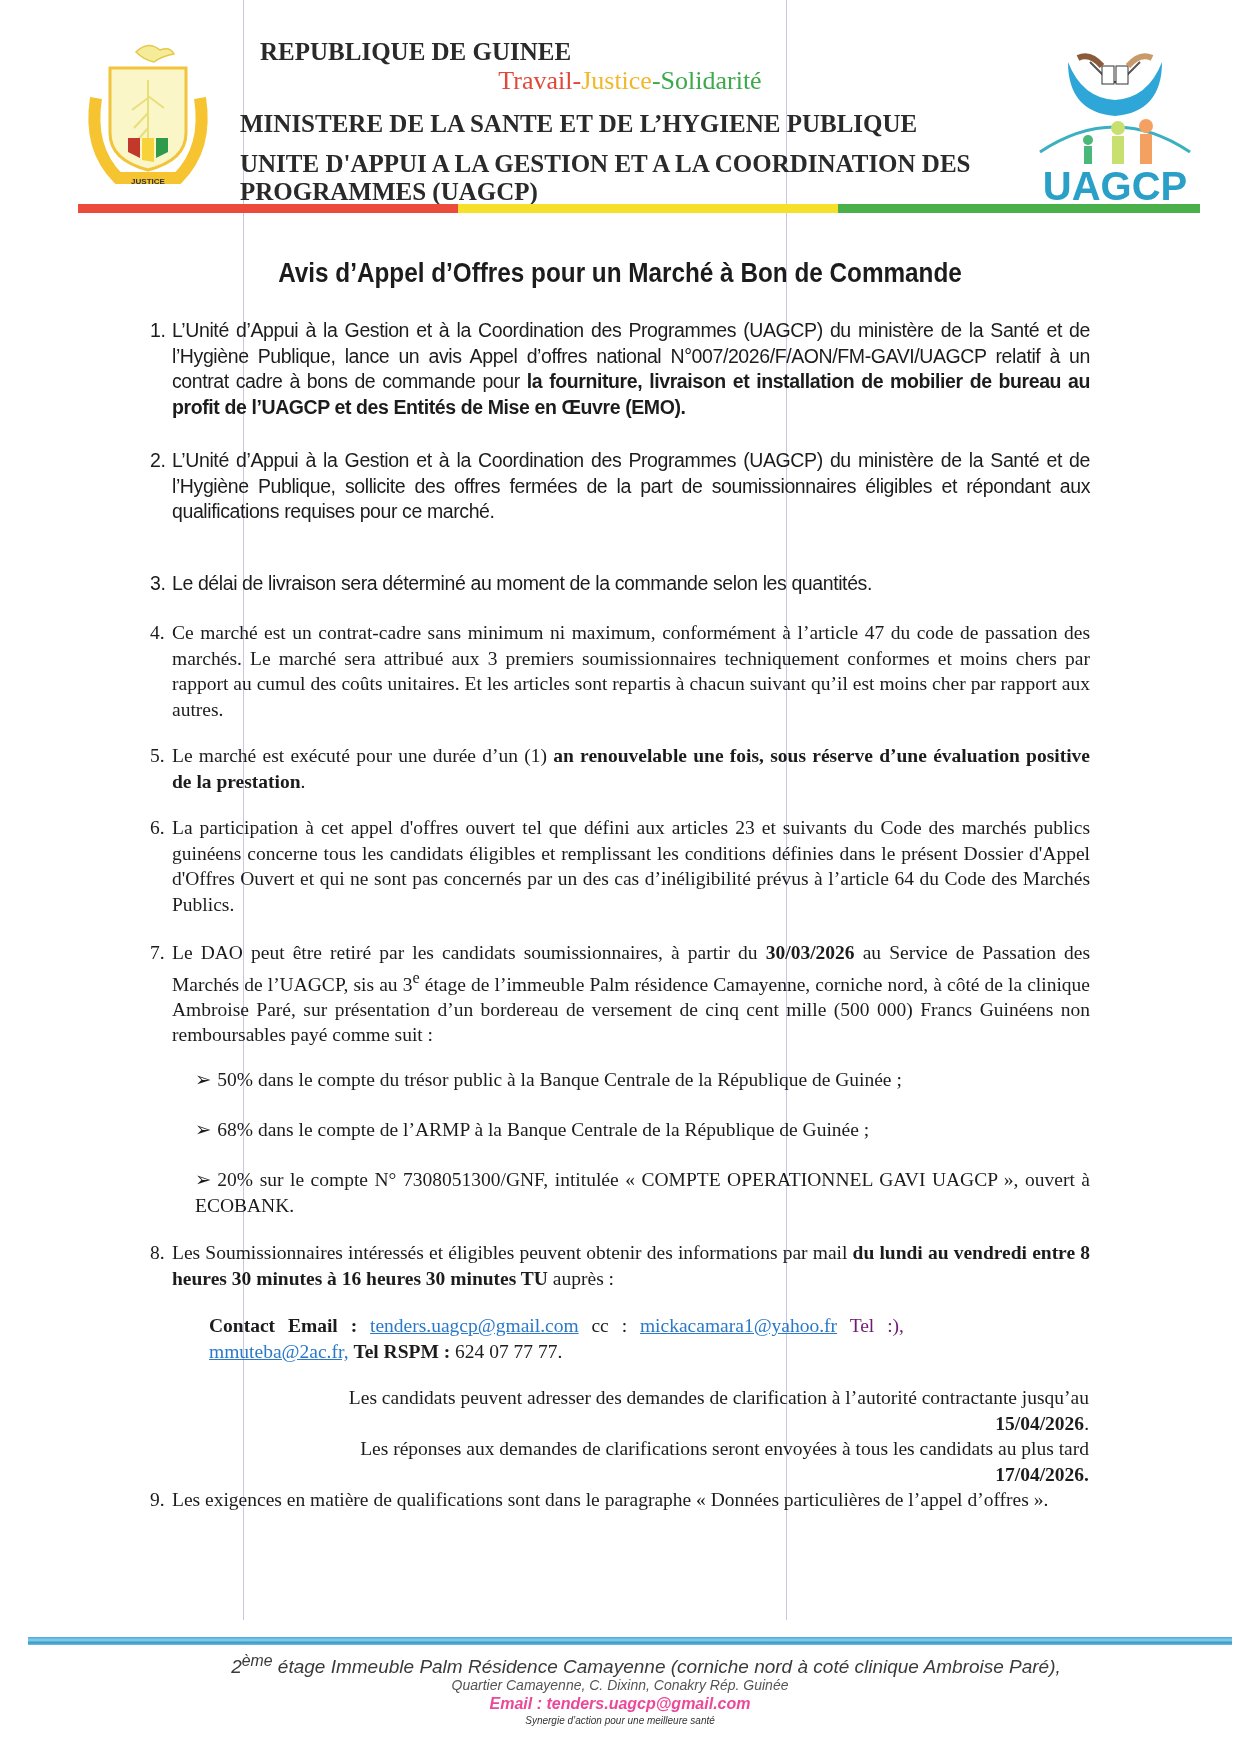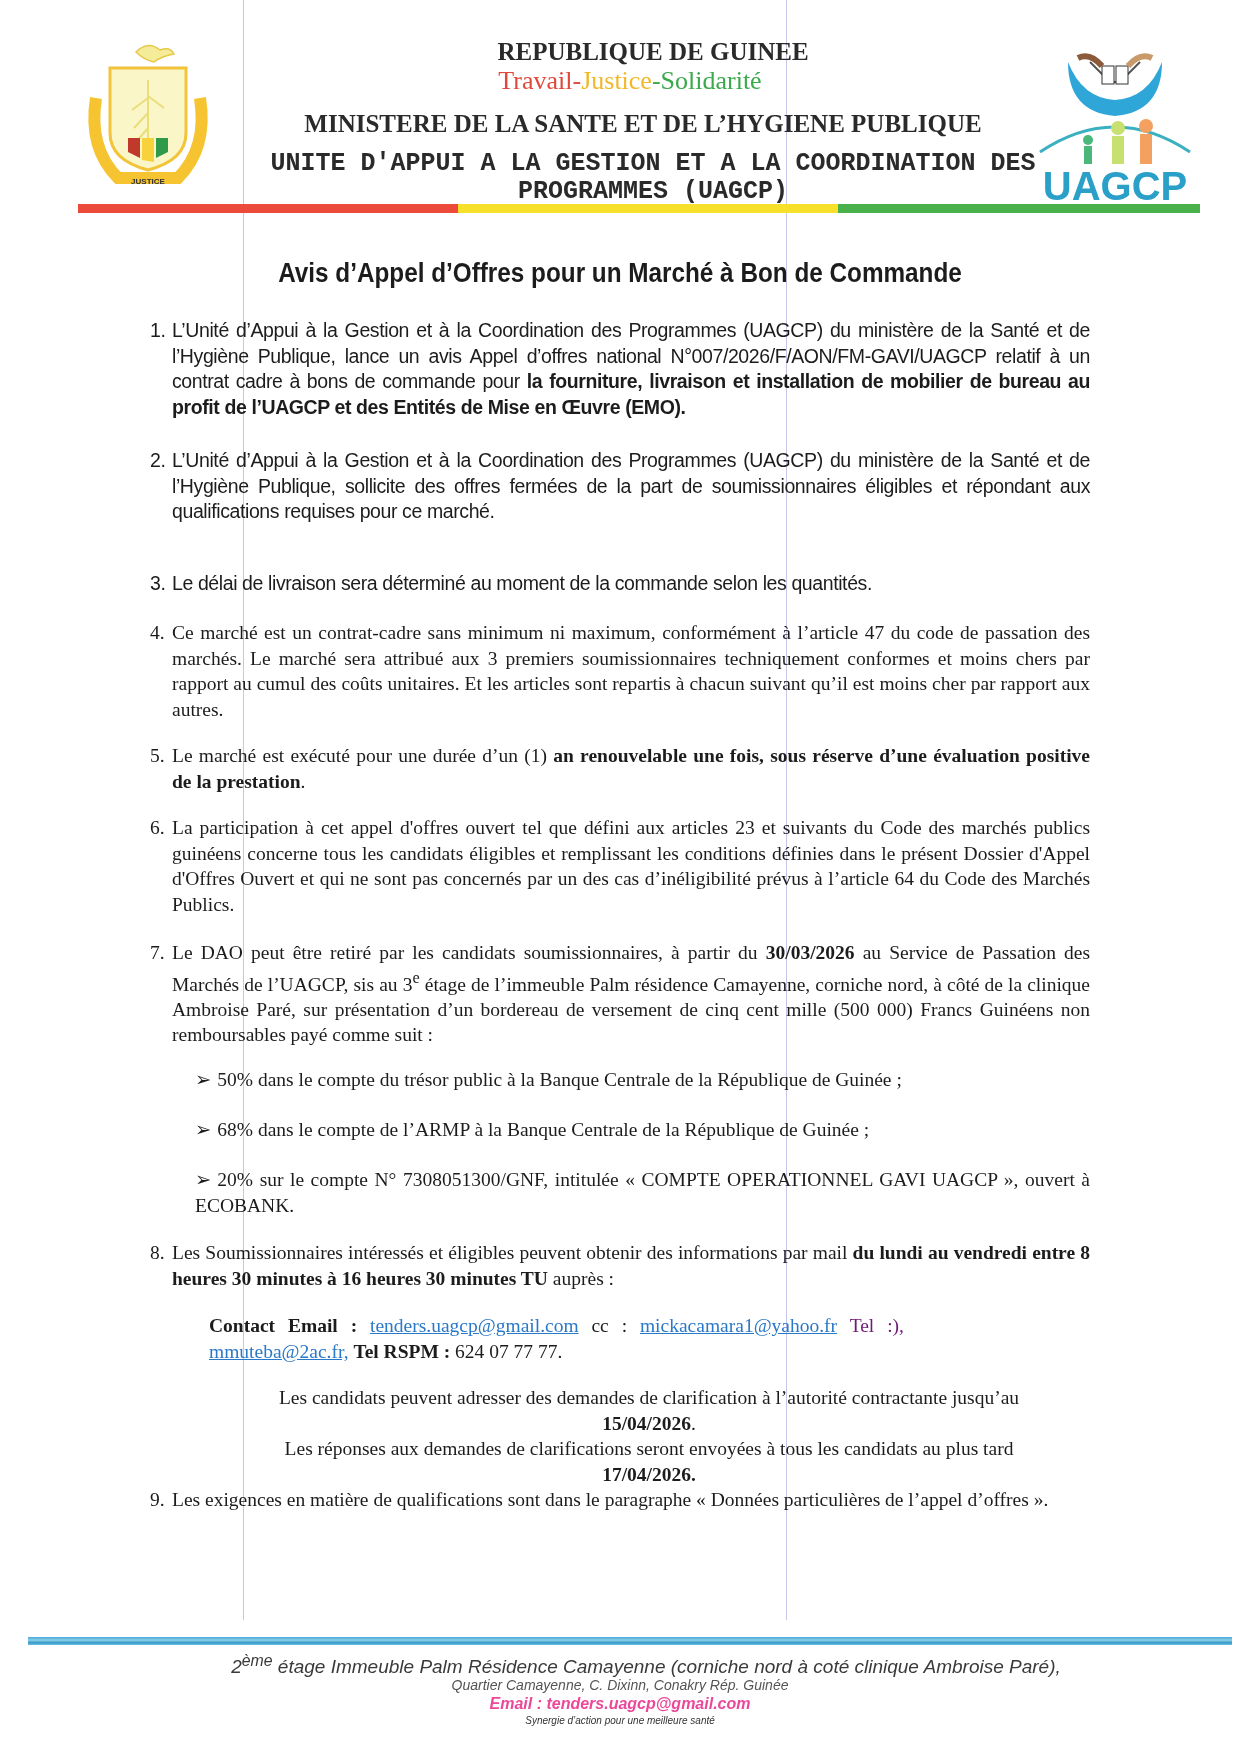--- a/index.html
+++ b/index.html
@@ -5,28 +5,28 @@
   html, body { margin: 0; padding: 0; background: #ffffff; }
   body { width: 1240px; height: 1755px; position: relative; overflow: hidden; color: #1a1a1a; }
   .page { position: absolute; left: 0; top: 0; width: 1240px; height: 1755px; }
 
   
   .vline { position: absolute; top: 0; width: 1px; background: #b8b8e0; height: 1620px; opacity: 0.8; }
 
   
   .emblem { position: absolute; left: 78px; top: 38px; width: 140px; height: 155px; }
   .logo { position: absolute; left: 1030px; top: 42px; width: 170px; height: 165px; }
-  .hdr { position: absolute; left: 230px; width: 800px; text-align: center; font-family: "Liberation Serif", serif; font-weight: bold; color: #2a2a2a; margin-left: 23px; }
+  .hdr { position: absolute; left: 230px; width: 800px; text-align: left; font-family: "Liberation Serif", serif; font-weight: bold; color: #2a2a2a; }
   .hdr-1 { top: 38px; font-size: 25px; left: 260px; width: 740px; }
   .motto { position: absolute; top: 66px; left: 260px; width: 740px; text-align: center; font-family: "Liberation Serif", serif; font-size: 26px; }
   .motto .m1 { color: #e0483a; }
   .motto .m2 { color: #f0b82a; }
   .motto .m3 { color: #3aaa4a; }
   .hdr-3 { top: 110px; font-size: 25px; left: 240px; width: 760px; }
-  .hdr-4 { top: 150px; font-size: 25px; left: 240px; width: 780px; line-height: 28px; font-family: Liberation Mono, monospace; }
+  .hdr-4 { top: 150px; font-size: 25px; left: 240px; width: 780px; line-height: 28px; }
 
   .flagbar { position: absolute; top: 204px; height: 9px; }
   .fb-red { left: 78px; width: 380px; background: #ec4a3a; }
   .fb-yel { left: 458px; width: 380px; background: #f7e02a; }
   .fb-grn { left: 838px; width: 362px; background: #4ab04a; }
 
   
   .title { position: absolute; top: 258px; left: 0; width: 1240px; text-align: center; font-family: "Liberation Sans", sans-serif; font-weight: bold; font-size: 27px; transform: scaleX(0.9); color: #1c1c1c; }
 
   
@@ -154,21 +154,21 @@
     <span>cc :</span>
     <a class="lnk">mickacamara1@yahoo.fr</a>
     <span style="color:#701a75">Tel :),</span>
   </div>
   <div class="sub" style="top:1339px; left:209px; width:880px">
     <a class="lnk">mmuteba@2ac.fr,</a>
     <b>Tel RSPM :</b>
     <span>624 07 77 77.</span>
   </div>
 
-  <div class="sub" style="top:1385px; left:209px; width:880px; text-align:center">
+  <div class="sub" style="top:1385px; left:209px; width:880px; text-align:right">
     <span>Les candidats peuvent adresser des demandes de clarification à l’autorité contractante jusqu’au</span><br>
     <b>15/04/2026</b><span>.</span><br>
     <span>Les réponses aux demandes de clarifications seront envoyées à tous les candidats au plus tard</span><br>
     <b>17/04/2026.</b>
   </div>
 
   <div class="item serif" style="top:1487px">
     <span class="num">9.</span>
     <div class="txt">Les exigences en matière de qualifications sont dans le paragraphe « Données particulières de l’appel d’offres ».</div>
   </div>

